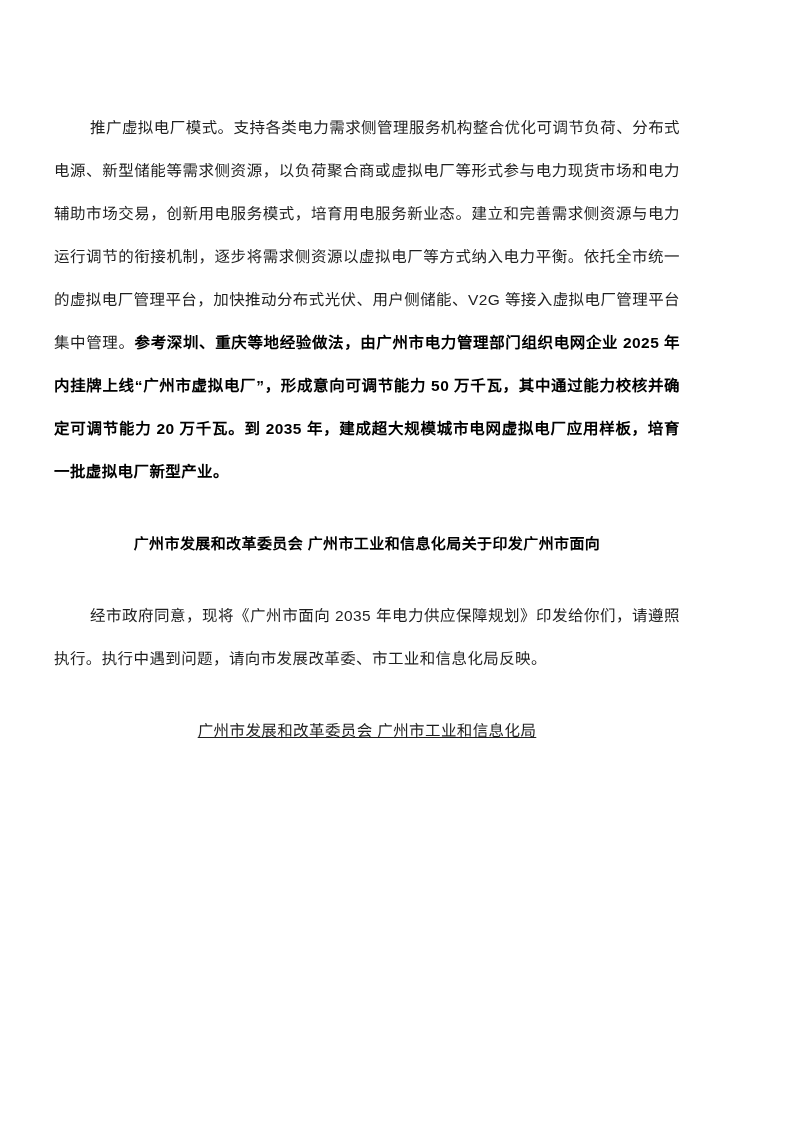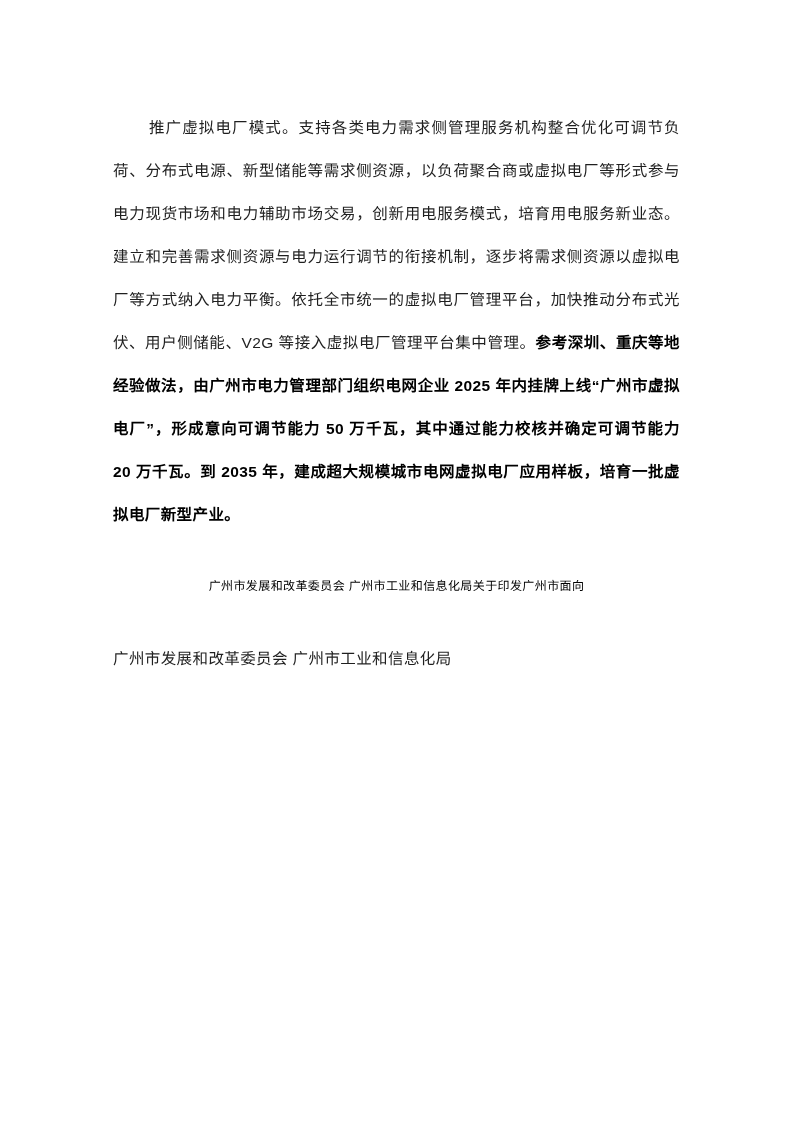--- a/index.html
+++ b/index.html
@@ -10,21 +10,21 @@
   html, body {
     margin: 0;
     padding: 0;
     background: var(--bg);
   }
   .page {
     position: relative;
     width: 793px;
     height: 950px;
     box-sizing: border-box;
-    padding: 106px 113px 0 113px;
+    padding: 106px 113px 0 54px;
     background: var(--bg);
     font-family: "Liberation Sans", "DejaVu Sans", sans-serif;
     font-size: 15.5px;
     line-height: 43px;
     letter-spacing: 0.4px;
     color: var(--fg);
     overflow: hidden;
   }
   .para {
     margin: 0;
@@ -38,50 +38,52 @@
     font-weight: 700;
     color: var(--bold-fg);
   }
   .intro {
     margin-top: 14px;
     text-indent: 36px;
   }
   .notice-title {
     margin: 29px 0 0 0;
     padding: 0;
-    font-size: 12px;
+    font-size: 15px;
     line-height: 43px;
-    font-weight: 400;
+    font-weight: 700;
     color: var(--bold-fg);
     text-align: center;
   }
   .title-line {
     display: block;
   }
   .salutation {
     margin-top: 26px;
     text-indent: 36px;
   }
   .body-notice {
     margin-top: 29px;
   }
   .signature {
     margin-top: 29px;
-    text-align: left;
+    text-align: center;
+    text-decoration: underline;
   }
 </style>
 </head>
 <body>
 
 <div class="page">
 
   <p class="para justified"><span>推广虚拟电厂模式。支持各类电力需求侧管理服务机构整合优化可调节负荷、分布式电源、新型储能等需求侧资源，以负荷聚合商或虚拟电厂等形式参与电力现货市场和电力辅助市场交易，创新用电服务模式，培育用电服务新业态。建立和完善需求侧资源与电力运行调节的衔接机制，逐步将需求侧资源以虚拟电厂等方式纳入电力平衡。依托全市统一的虚拟电厂管理平台，加快推动分布式光伏、用户侧储能、V2G 等接入虚拟电厂管理平台集中管理。</span><span class="bold">参考深圳、重庆等地经验做法，由广州市电力管理部门组织电网企业 2025 年内挂牌上线“广州市虚拟电厂”，形成意向可调节能力 50 万千瓦，其中通过能力校核并确定可调节能力 20 万千瓦。到 2035 年，建成超大规模城市电网虚拟电厂应用样板，培育一批虚拟电厂新型产业。</span></p>
 
 
   <h1 class="notice-title">
     <span class="title-line">广州市发展和改革委员会 广州市工业和信息化局关于印发广州市面向</span>
   </h1>
 
 
+  <p class="para justified body-notice">经市政府同意，现将《广州市面向 2035 年电力供应保障规划》印发给你们，请遵照执行。执行中遇到问题，请向市发展改革委、市工业和信息化局反映。</p>
 
   <p class="para signature">广州市发展和改革委员会 广州市工业和信息化局</p>
 
 </div>
 
 </body></html>

